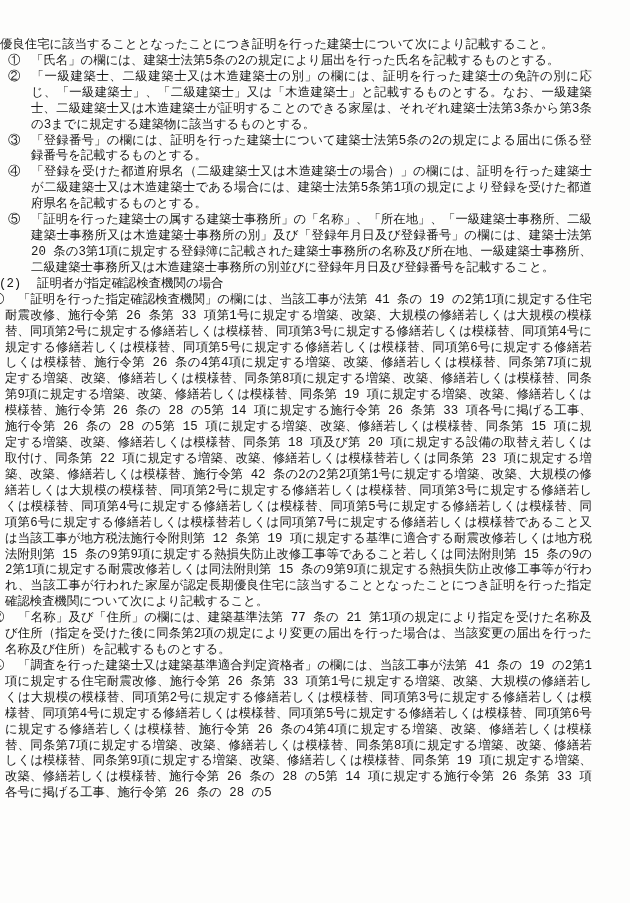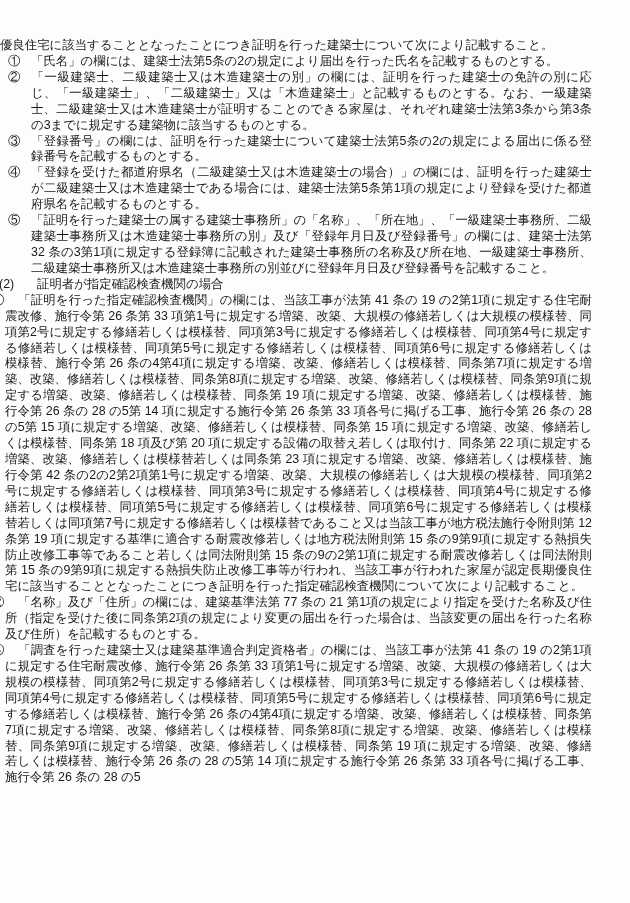--- a/index.html
+++ b/index.html
@@ -3,21 +3,21 @@
 <meta charset="utf-8">
 <style>
   html, body { margin: 0; padding: 0; background: #e8e8e8; }
   .page {
     position: relative;
     width: 630px;
     height: 903px;
     margin: 0 auto;
     background: #fdfdfc;
     color: #181818;
-    font-family: Liberation Sans, sans-serif;
+    font-family: Liberation Mono, monospace;
     font-size: 12.4px;
     line-height: 15.92px;
     overflow: hidden;
   }
   .doc {
     position: absolute;
     top: 38px;
     left: 0;
     right: 38px;
   }
@@ -63,21 +63,21 @@
     <div class="block item1">
       <span class="num">②</span><span>「一級建築士、二級建築士又は木造建築士の別」の欄には、証明を行った建築士の免許の別に応じ、「一級建築士」、「二級建築士」又は「木造建築士」と記載するものとする。なお、一級建築士、二級建築士又は木造建築士が証明することのできる家屋は、それぞれ建築士法第3条から第3条の3までに規定する建築物に該当するものとする。</span>
     </div>
     <div class="block item1">
       <span class="num">③</span><span>「登録番号」の欄には、証明を行った建築士について建築士法第5条の2の規定による届出に係る登録番号を記載するものとする。</span>
     </div>
     <div class="block item1">
       <span class="num">④</span><span>「登録を受けた都道府県名（二級建築士又は木造建築士の場合）」の欄には、証明を行った建築士が二級建築士又は木造建築士である場合には、建築士法第5条第1項の規定により登録を受けた都道府県名を記載するものとする。</span>
     </div>
     <div class="block item1">
-      <span class="num">⑤</span><span>「証明を行った建築士の属する建築士事務所」の「名称」、「所在地」、「一級建築士事務所、二級建築士事務所又は木造建築士事務所の別」及び「登録年月日及び登録番号」の欄には、建築士法第 32 条の3第1項に規定する登録簿に記載された建築士事務所の名称及び所在地、一級建築士事務所、二級建築士事務所又は木造建築士事務所の別並びに登録年月日及び登録番号を記載すること。</span>
+      <span class="num">⑤</span><span>「証明を行った建築士の属する建築士事務所」の「名称」、「所在地」、「一級建築士事務所、二級建築士事務所又は木造建築士事務所の別」及び「登録年月日及び登録番号」の欄には、建築士法第 20 条の3第1項に規定する登録簿に記載された建築士事務所の名称及び所在地、一級建築士事務所、二級建築士事務所又は木造建築士事務所の別並びに登録年月日及び登録番号を記載すること。</span>
     </div>
 
     <div class="block sec2-head">
       <span class="num">(2)</span><span>証明者が指定確認検査機関の場合</span>
     </div>
 
     <div class="block item2">
       <span class="num">①</span><span>「証明を行った指定確認検査機関」の欄には、当該工事が法第 41 条の 19 の2第1項に規定する住宅耐震改修、施行令第 26 条第 33 項第1号に規定する増築、改築、大規模の修繕若しくは大規模の模様替、同項第2号に規定する修繕若しくは模様替、同項第3号に規定する修繕若しくは模様替、同項第4号に規定する修繕若しくは模様替、同項第5号に規定する修繕若しくは模様替、同項第6号に規定する修繕若しくは模様替、施行令第 26 条の4第4項に規定する増築、改築、修繕若しくは模様替、同条第7項に規定する増築、改築、修繕若しくは模様替、同条第8項に規定する増築、改築、修繕若しくは模様替、同条第9項に規定する増築、改築、修繕若しくは模様替、同条第 19 項に規定する増築、改築、修繕若しくは模様替、施行令第 26 条の 28 の5第 14 項に規定する施行令第 26 条第 33 項各号に掲げる工事、施行令第 26 条の 28 の5第 15 項に規定する増築、改築、修繕若しくは模様替、同条第 15 項に規定する増築、改築、修繕若しくは模様替、同条第 18 項及び第 20 項に規定する設備の取替え若しくは取付け、同条第 22 項に規定する増築、改築、修繕若しくは模様替若しくは同条第 23 項に規定する増築、改築、修繕若しくは模様替、施行令第 42 条の2の2第2項第1号に規定する増築、改築、大規模の修繕若しくは大規模の模様替、同項第2号に規定する修繕若しくは模様替、同項第3号に規定する修繕若しくは模様替、同項第4号に規定する修繕若しくは模様替、同項第5号に規定する修繕若しくは模様替、同項第6号に規定する修繕若しくは模様替若しくは同項第7号に規定する修繕若しくは模様替であること又は当該工事が地方税法施行令附則第 12 条第 19 項に規定する基準に適合する耐震改修若しくは地方税法附則第 15 条の9第9項に規定する熱損失防止改修工事等であること若しくは同法附則第 15 条の9の2第1項に規定する耐震改修若しくは同法附則第 15 条の9第9項に規定する熱損失防止改修工事等が行われ、当該工事が行われた家屋が認定長期優良住宅に該当することとなったことにつき証明を行った指定確認検査機関について次により記載すること。</span>
     </div>
     <div class="block item2">

